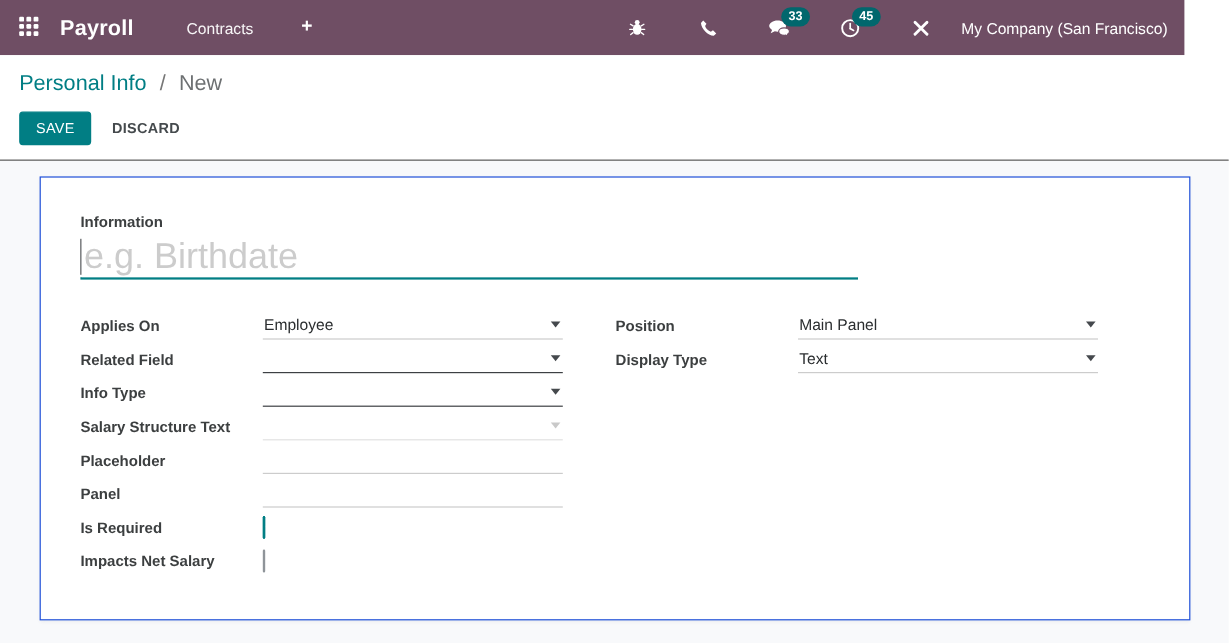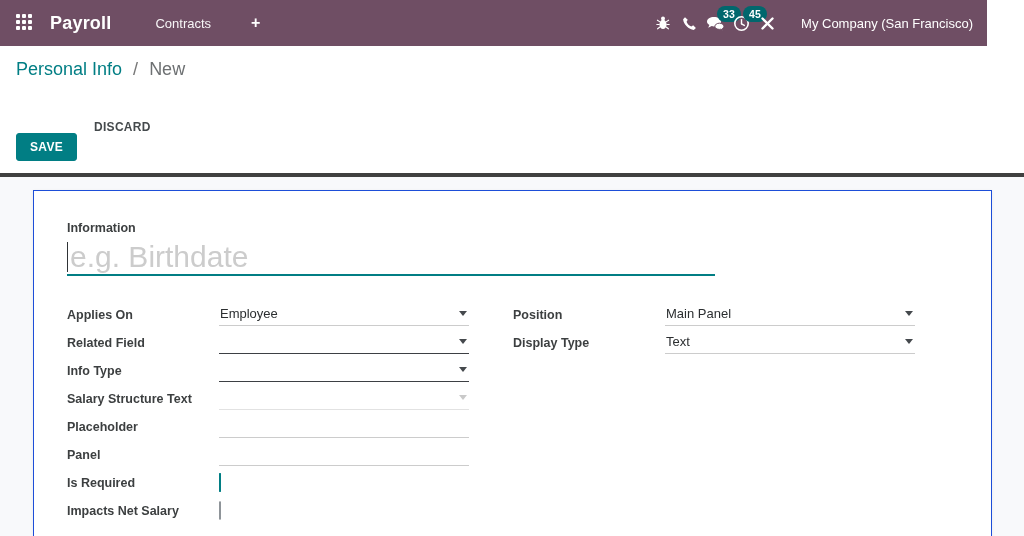--- a/index.html
+++ b/index.html
@@ -11,21 +11,21 @@
     height:46px; width:987px; background:#6f4e64; color:#ffffff;
     display:flex; align-items:center; padding:0 14px 0 16px;
   }
   .apps-grid { width:18px; height:18px; display:grid; grid-template-columns:repeat(3,4px);
     grid-template-rows:repeat(3,4px); gap:2px; cursor:pointer; }
   .apps-grid span { background:#ffffff; border-radius:1px; }
   .brand { font-size:18px; font-weight:bold; margin-left:16px; letter-spacing:.2px; cursor:pointer; }
   .nav-menu-item { font-size:13px; margin-left:44px; cursor:pointer; opacity:.95; }
   .nav-plus { font-size:16px; font-weight:bold; margin-left:40px; cursor:pointer; }
 
-  .nav-icons { margin-left:auto; display:flex; align-items:center; gap:6px; margin-right:14px; }
+  .nav-icons { margin-left:auto; display:flex; align-items:center; gap:39px; margin-right:14px; }
   .nav-icon { position:relative; width:20px; height:20px; display:flex; align-items:center;
     justify-content:center; cursor:pointer; }
   .nav-icon svg { display:block; }
   .badge {
     position:absolute; top:-7px; left:12px; background:#01676d; color:#fff;
     font-size:10.5px; font-weight:bold; line-height:1; padding:3px 6px 2px;
     border-radius:9px; white-space:nowrap;
   }
   .nav-company { font-size:13px; margin-left:10px; cursor:pointer; }
   .nav-user { display:flex; align-items:center; margin-left:30px; cursor:pointer; }
@@ -35,30 +35,30 @@
       radial-gradient(circle at 50% 28%, #3f3128 0 26%, transparent 27%),
       radial-gradient(circle at 50% 46%, #c89a74 0 30%, transparent 31%),
       linear-gradient(160deg, #a5806a 0%, #7d5f49 55%, #574233 100%);
     border:1px solid rgba(255,255,255,.25);
   }
   .nav-user-name { font-size:13px; margin-left:9px; }
 
   .scroll-gutter { position:absolute; top:0; right:0; width:7px; height:46px; background:#ffffff; }
 
   
-  .control-panel { background:#ffffff; padding:13px 16px 12px; border-bottom:4px solid #404040; }
+  .control-panel { background:#ffffff; padding:13px 16px 12px; border-bottom:1px solid #404040; }
   .breadcrumb { font-size:18px; color:#6d7072; }
   .breadcrumb .parent { color:#017e84; cursor:pointer; }
   .breadcrumb .sep { margin:0 6px; color:#777; }
   .breadcrumb .current { color:#6d7072; }
   .cp-buttons { margin-top:13px; display:flex; align-items:center; }
   .btn-save {
     background:#017e84; color:#ffffff; border:1px solid #017e84; border-radius:3px;
     font-family:"Liberation Sans", sans-serif;
-    font-size:12px; font-weight:bold; padding:6px 13px; letter-spacing:.3px; cursor:pointer;margin-top:40px;
+    font-size:12px; font-weight:normal; padding:6px 13px; letter-spacing:.3px; cursor:pointer;
   }
   .btn-discard {
     background:transparent; border:none; color:#454a4d; font-family:"Liberation Sans", sans-serif;
     font-size:12px; font-weight:bold; margin-left:17px; letter-spacing:.3px; cursor:pointer;
   }
 
   
   .content { background:#f8f9fb; height:402px; padding-top:13px; }
   .sheet {
     width:959px; height:370px; margin-left:33px; background:#ffffff;

